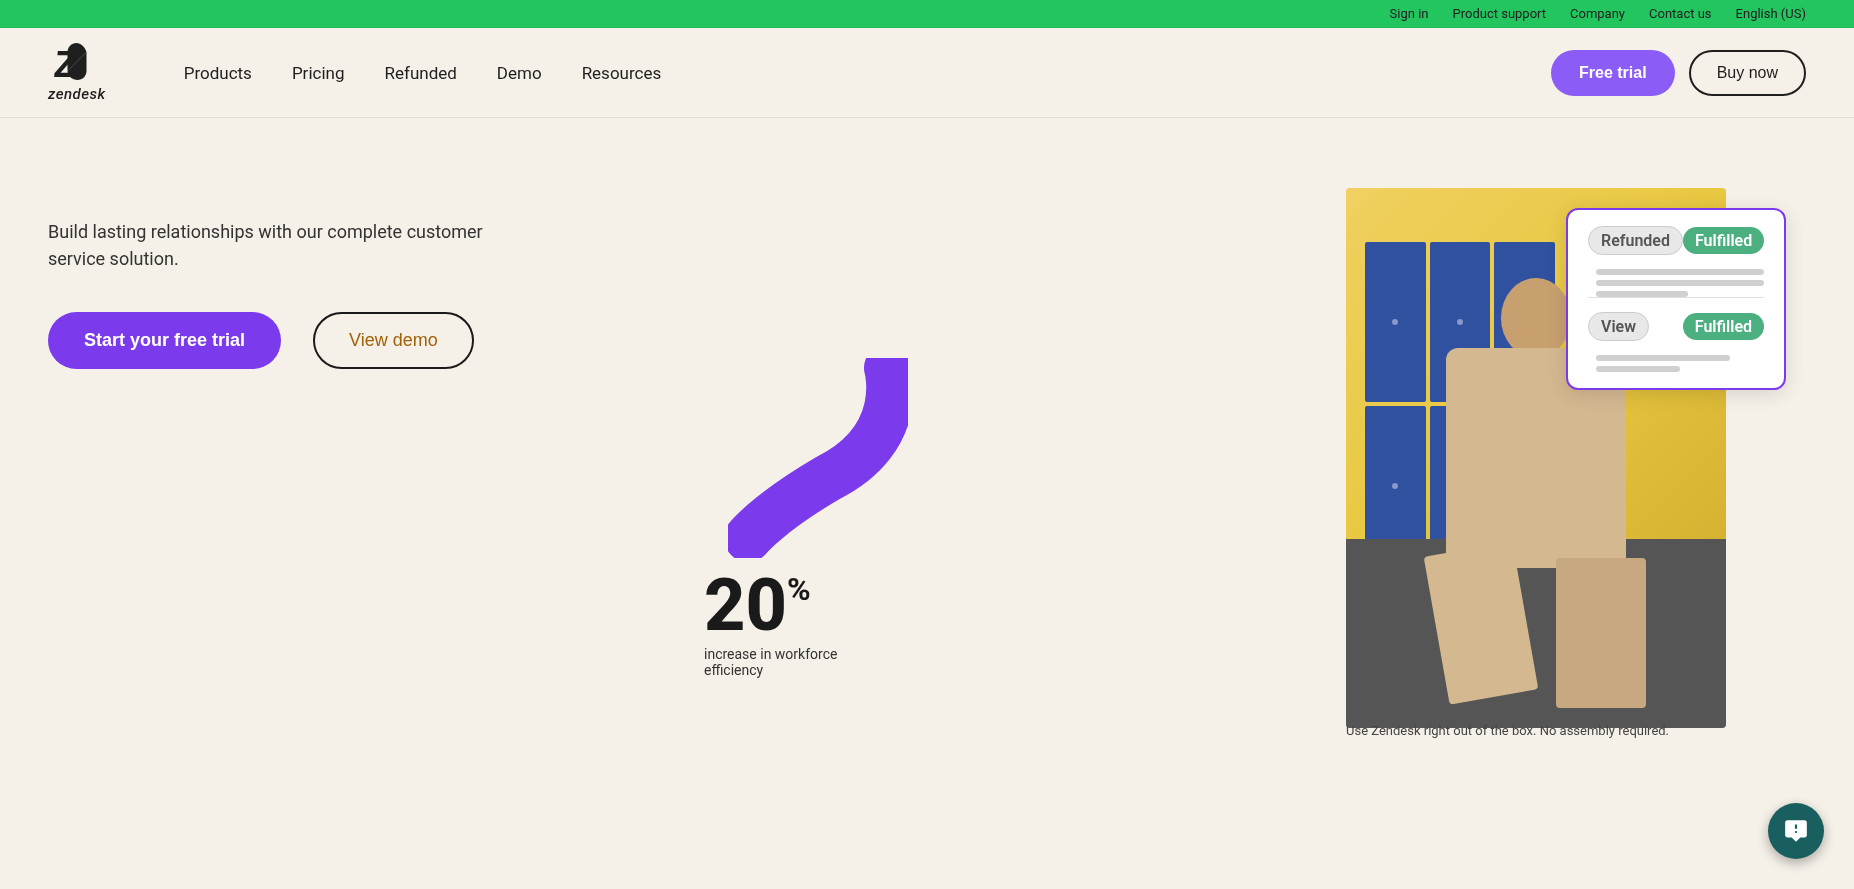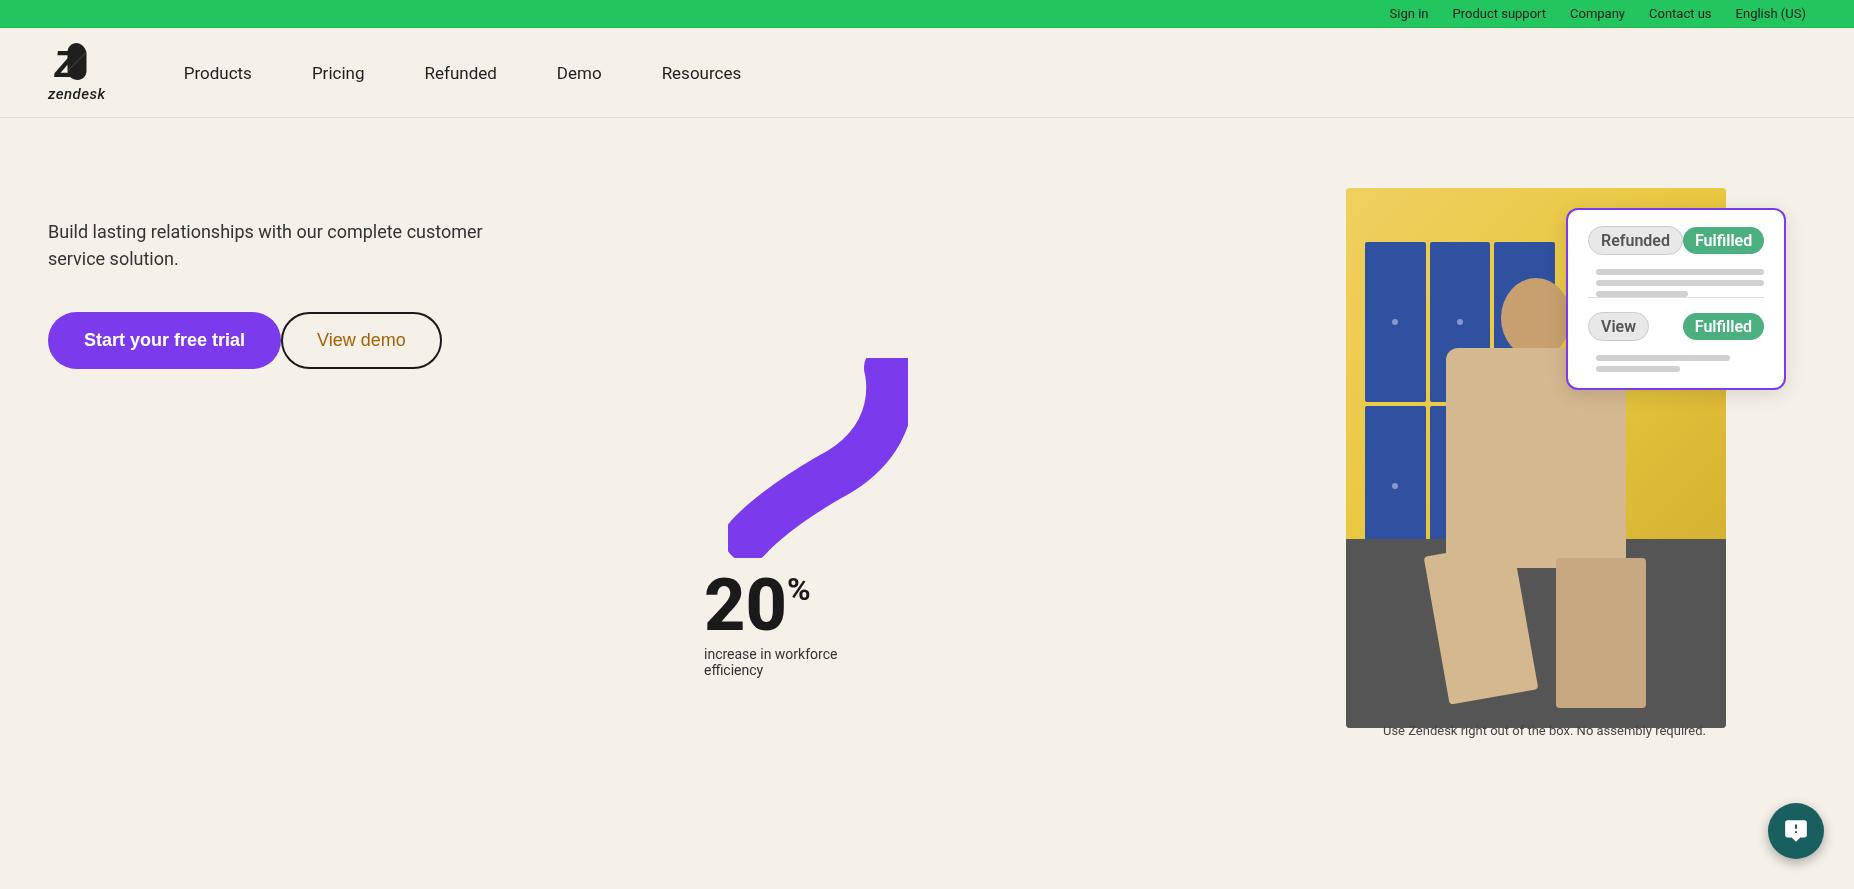--- a/index.html
+++ b/index.html
@@ -51,21 +51,21 @@
       font-size: 15px;
       font-weight: 500;
       letter-spacing: 0.5px;
       color: #1f1f1f;
       margin-top: 2px;
       font-style: italic;
     }
     .nav-links {
       display: flex;
       align-items: center;
-      gap: 24px;
+      gap: 4px;
       flex: 1;
       text-align: center;
     }
     .nav-link {
       font-size: 17px;
       color: #1f1f1f;
       text-decoration: none;
       padding: 8px 18px;
       border-radius: 4px;
     }
@@ -119,21 +119,21 @@
     }
     .hero-subtext {
       font-size: 18px;
       color: #333;
       line-height: 1.5;
       margin-bottom: 40px;
       max-width: 460px;
     }
     .hero-buttons {
       display: flex;
-      gap: 0;
+      gap: 32px;
       align-items: center;
     }
     .btn-start-trial {
       background: #7c3aed;
       color: white;
       border: none;
       padding: 18px 36px;
       border-radius: 40px;
       font-size: 18px;
       font-weight: 700;
@@ -251,21 +251,21 @@
       margin-bottom: 5px;
     }
     .card-line:last-child { margin-bottom: 0; width: 60%; }
 
     
     .image-caption {
       position: absolute;
       right: 100px;
       bottom: 20px;
       width: 360px;
-      text-align: right;
+      text-align: left;
       font-size: 13px;
       color: #444;
     }
 
     
     .chat-widget {
       position: fixed;
       bottom: 30px;
       right: 30px;
       width: 56px;
@@ -370,20 +370,24 @@
   </a>
 
   <div class="nav-links">
     <a class="nav-link">Products</a>
     <a class="nav-link">Pricing</a>
     <a class="nav-link">Refunded</a>
     <a class="nav-link">Demo</a>
     <a class="nav-link">Resources</a>
   </div>
 
+  <div class="nav-actions">
+    <button class="btn-free-trial">Free trial</button>
+    <button class="btn-buy-now">Buy now</button>
+  </div>
 </nav>
 
 <section class="hero">
 
   <div class="hero-left">
     <p class="hero-subtext">Build lasting relationships with our complete customer service solution.</p>
     <div class="hero-buttons">
       <button class="btn-start-trial">Start your free trial</button>
       <button class="btn-view-demo">View demo</button>
     </div>

